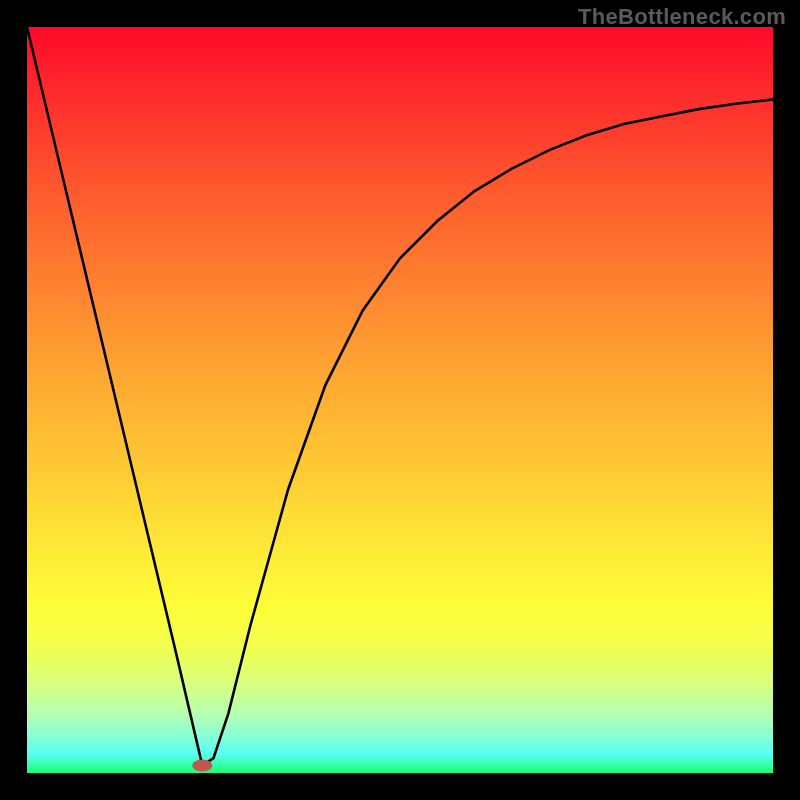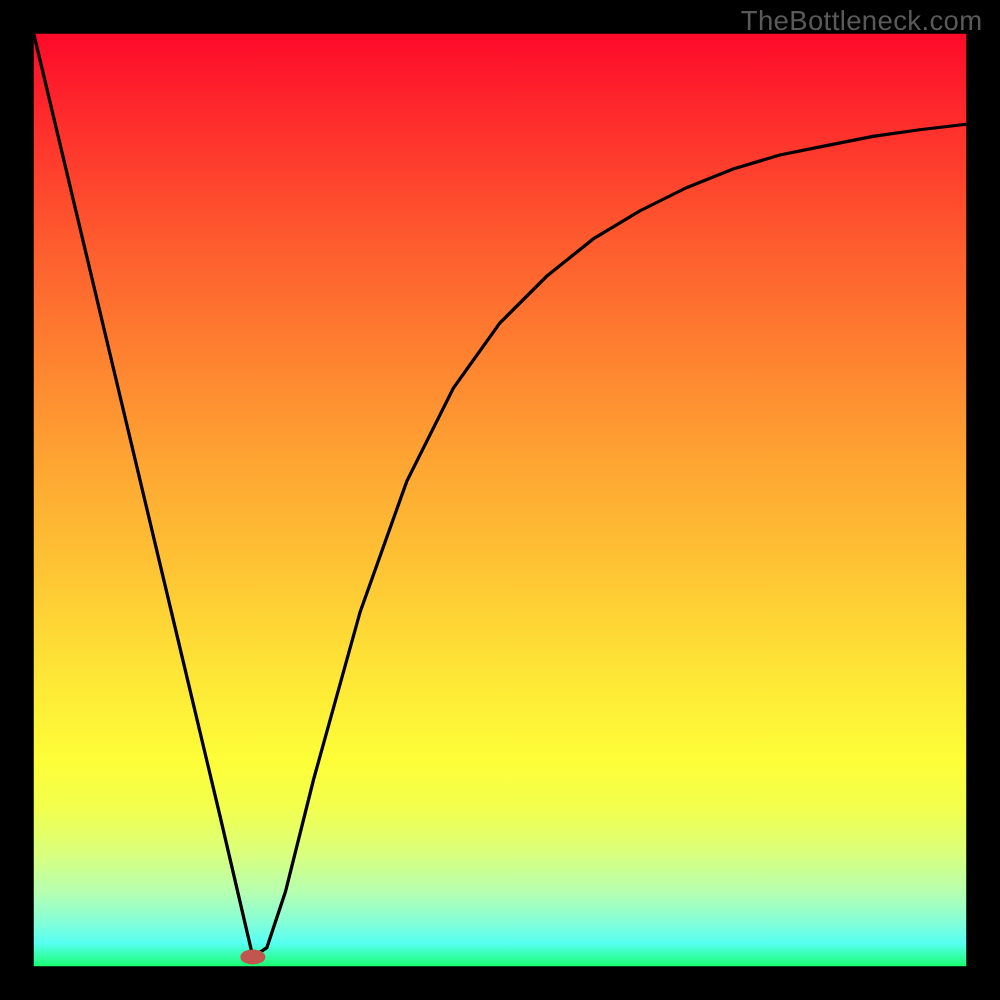--- a/index.html
+++ b/index.html
@@ -16,21 +16,21 @@
     width: 800px;
     height: 800px;
     background: #000;
   }
   .watermark {
     position: absolute;
     top: 4px;
     right: 14px;
     color: #5a5a5a;
     font-size: 22px;
-    font-weight: 400;
+    font-weight: 700;
     letter-spacing: 0.3px;
     user-select: none;
   }
   .plot {
     position: absolute;
     left: 27px;
     top: 27px;
     width: 746px;
     height: 746px;
   }

